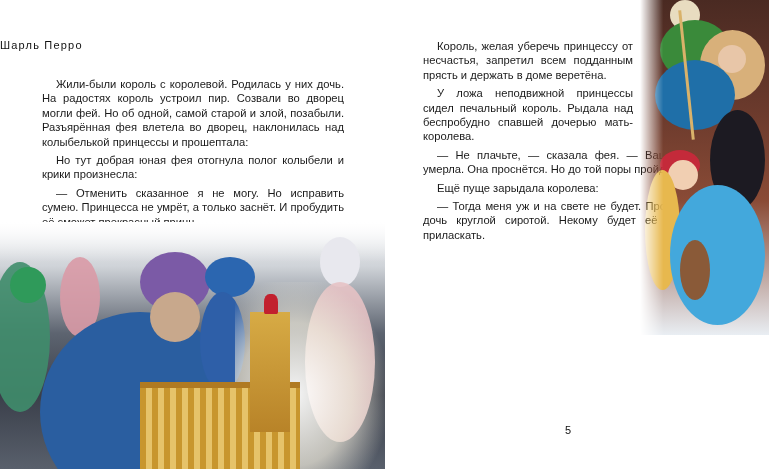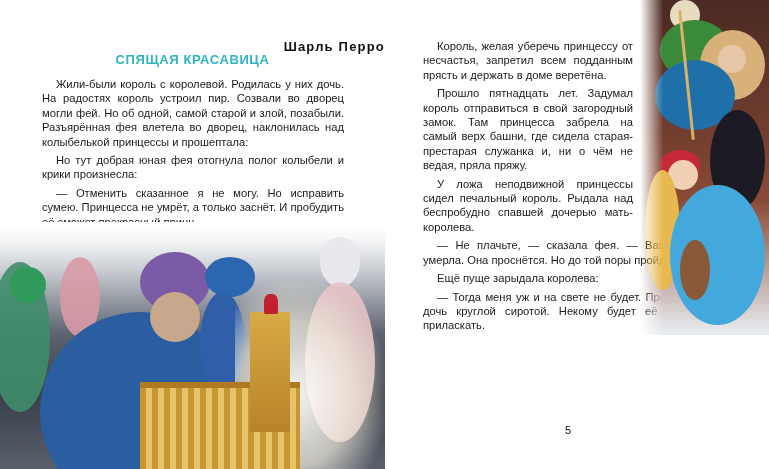--- a/index.html
+++ b/index.html
@@ -1,20 +1,20 @@
 <!DOCTYPE html>
 <html><head>
 <meta charset="utf-8">
 <style>
   html,body{margin:0;padding:0;}
   body{width:769px;height:469px;overflow:hidden;background:#fff;position:relative;font-family:"Liberation Sans",sans-serif;color:#1a1a1a;}
   .page{position:absolute;top:0;height:469px;}
   .left{left:0;width:385px;}
   .right{left:385px;width:384px;}
-  .author{position:absolute;top:39px;left:0;width:385px;text-align:right;font-weight:bold;font-size:13px;letter-spacing:1.2px;color:#111;}
+  .author{position:absolute;top:39px;left:0;width:385px;text-align:left;font-weight:normal;font-size:11px;letter-spacing:1.2px;color:#111;}
   .title{position:absolute;top:52px;left:0;width:385px;text-align:center;font-weight:bold;font-size:13px;letter-spacing:0.6px;color:#2fb4bf;}
   .text{font-size:11.2px;line-height:14.4px;text-align:justify;}
   .text p{margin:4px;text-indent:14px;}
   .left .text{position:absolute;top:73px;left:38px;width:310px;}
   .right .text{position:absolute;top:35px;left:34px;}
   .right .col-narrow{width:218px;}
   .right .col-wide{width:310px;}
   .pagenum{position:absolute;top:424px;left:180px;font-size:11px;color:#111;}
   
   .illus-left{position:absolute;left:0;top:222px;width:385px;height:247px;overflow:hidden;
@@ -24,21 +24,20 @@
   .shape{position:absolute;border-radius:50%;}
   .illus-right{position:absolute;left:640px;top:0;width:129px;height:335px;overflow:hidden;
     background:linear-gradient(180deg,#4a2a22 0%,#6d3b2d 35%,#8a4b36 60%,#e9eef3 100%);
     -webkit-mask-image:linear-gradient(90deg,transparent 0%,#000 18%);mask-image:linear-gradient(90deg,transparent 0%,#000 18%);}
 </style>
 </head>
 <body>
 
 <div class="page left">
   <div class="author">Шарль Перро</div>
-  <div class="title">СПЯЩАЯ КРАСАВИЦА</div>
   <div class="text">
     <p>Жили-были король с королевой. Родилась у них дочь. На радостях король устроил пир. Созвали во дворец могли фей. Но об одной, самой старой и злой, позабыли. Разъярённая фея влетела во дворец, наклонилась над колыбелькой принцессы и прошептала:</p>
     <p>Но тут добрая юная фея отогнула полог колыбели и крики произнесла:</p>
     <p>— Отменить сказанное я не могу. Но исправить сумею. Принцесса не умрёт, а только заснёт. И пробудить её сможет прекрасный принц.</p>
   </div>
   <div class="illus-left">
     <div class="fade"></div>
 
     <div class="shape" style="left:-10px;top:40px;width:60px;height:150px;background:#3f8d6b;opacity:.9;"></div>
     <div class="shape" style="left:10px;top:45px;width:36px;height:36px;background:#2f9a5a;"></div>
@@ -55,21 +54,20 @@
     <div style="position:absolute;left:140px;top:160px;width:160px;height:87px;background:repeating-linear-gradient(90deg,#c8962e 0 6px,#e6c36a 6px 12px);border-top:6px solid #b07a22;"></div>
     <div style="position:absolute;left:250px;top:90px;width:40px;height:120px;background:linear-gradient(#d7ab45,#b88328);"></div>
     <div style="position:absolute;left:264px;top:72px;width:14px;height:20px;background:#c2202e;border-radius:40% 40% 10% 10%;"></div>
   </div>
 </div>
 
 <div class="page right">
   <div class="text">
     <div class="col-narrow">
       <p>Король, желая уберечь принцессу от несчастья, запретил всем подданным прясть и держать в доме веретёна.</p>
-      <p>Прошло пятнадцать лет. Задумал король отправиться в свой загородный замок. Там принцесса забрела на самый верх башни, где сидела старая-престарая служанка и, ни о чём не ведая, пряла пряжу.</p>
       <p>У ложа неподвижной принцессы сидел печальный король. Рыдала над беспробудно спавшей дочерью мать-королева.</p>
     </div>
     <div class="col-wide">
       <p>— Не плачьте, — сказала фея. — Ваша дочь не умерла. Она проснётся. Но до той поры пройдёт сто лет.</p>
       <p>Ещё пуще зарыдала королева:</p>
       <p>— Тогда меня уж и на свете не будет. Проснётся моя дочь круглой сиротой. Некому будет её утешить и приласкать.</p>
     </div>
   </div>
   <div class="pagenum">5</div>
 </div>

